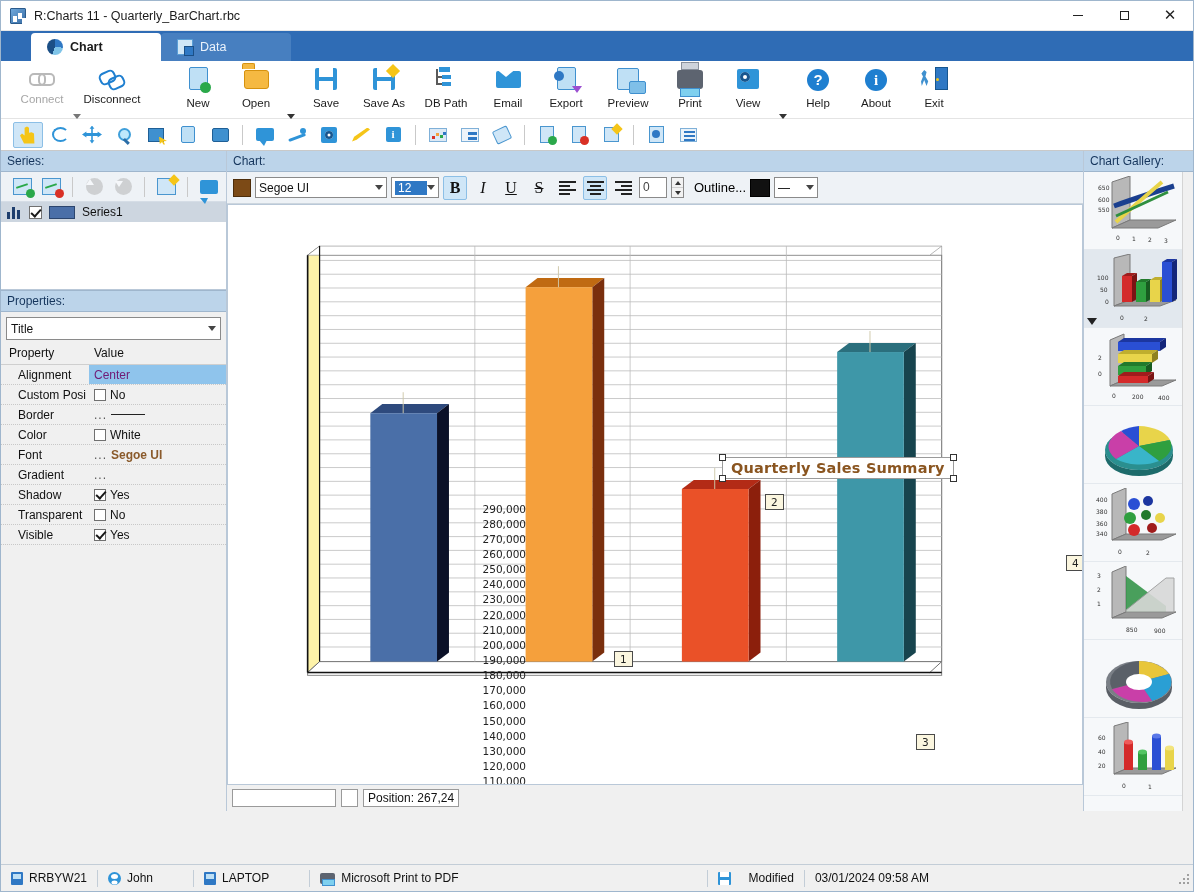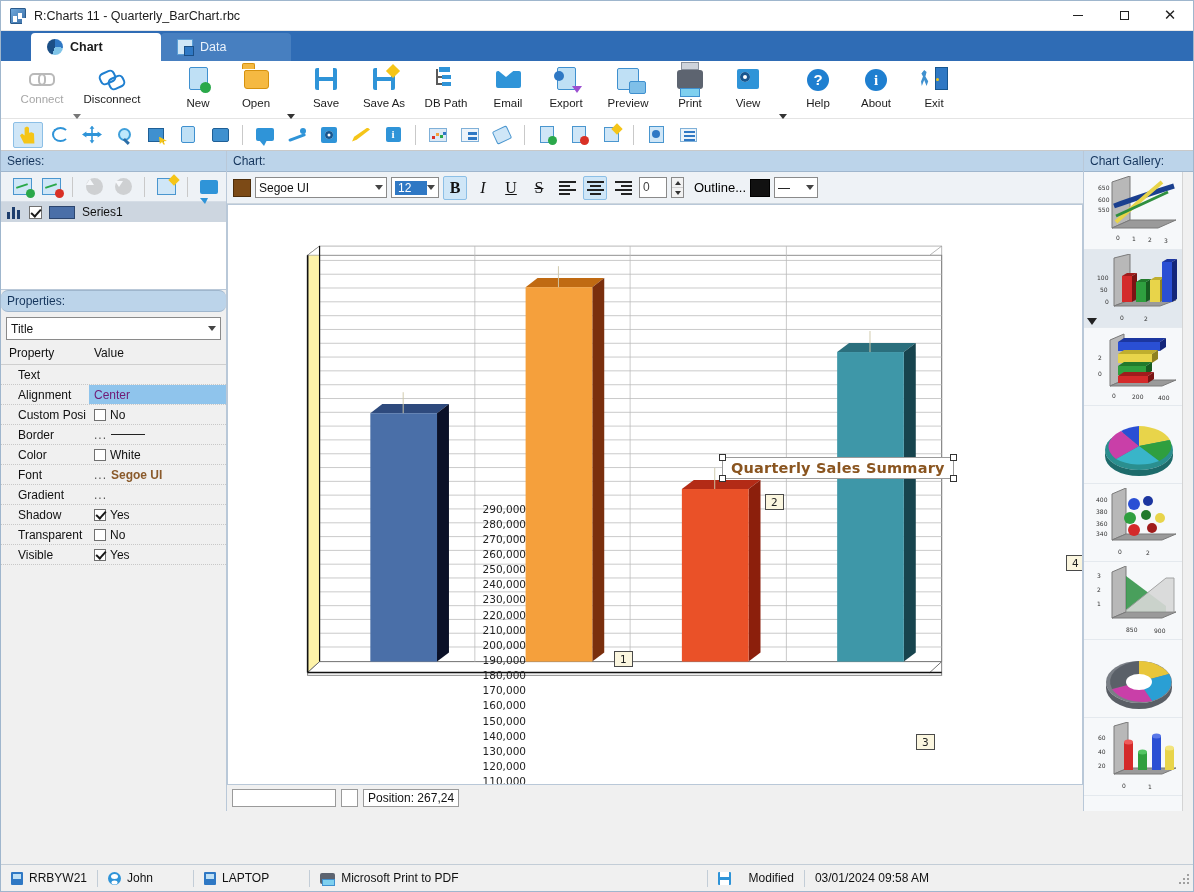--- a/index.html
+++ b/index.html
@@ -223,21 +223,21 @@
 
   #series-list { background:#fff; height: 88px; border-bottom:1px solid #b9c8d8; }
   .series-row { display:flex; align-items:flex-end; gap:7px; padding:3px 6px; background:#cdd6e0; }
   .mini-bars { width:15px;height:14px;position:relative;}
   .mini-bars i{position:absolute;bottom:0;width:3px;background:#1f3f6e;}
   .chk { width:13px;height:13px;border:1px solid #707070;background:#fff;position:relative;flex:none;}
   .chk.on::after{content:"";position:absolute;left:3px;top:0px;width:4px;height:8px;border:solid #1a1a1a;border-width:0 2px 2px 0;transform:rotate(42deg);}
   .colorbox { width:26px;height:13px;background:#4a6fa8;border:1px solid #2b456e; flex:none;}
   .series-name { font-size:12px; color:#111; }
 
-  #props-head { background:#bcd4ea; color:#15355c; font-size:12px; padding:3px 6px; border-top:1px solid #9fb6cd; border-bottom:1px solid #9fb6cd;border-radius:7px;}
+  #props-head { background:#bcd4ea; color:#15355c; font-size:12px; padding:3px 6px; border-top:1px solid #9fb6cd; border-bottom:1px solid #9fb6cd;}
   #props-combo {
     margin:5px 5px 3px 5px; height:23px; background:#fff; border:1px solid #8a8a8a;
     display:flex; align-items:center; padding:0 4px; font-size:12px; color:#111;
   }
   #props-combo .cv{flex:1;}
   .caret-dn { width:0;height:0;border-left:4px solid transparent;border-right:4px solid transparent;border-top:5px solid #444; }
   .prop-table { background:#f0f0f0; }
   .prop-header { display:flex; font-size:12px; color:#111; padding:3px 0 4px 0; border-bottom:1px solid #cfcfcf;}
   .prop-header .c1 { width:88px; padding-left:8px;}
   .prop-header .c2 { padding-left:5px;}
@@ -607,24 +607,20 @@
         <span class="cv">Title</span>
         <span class="caret-dn"></span>
       </div>
 
       <div class="prop-table">
         <div class="prop-header">
           <span class="c1">Property</span>
           <span class="c2">Value</span>
         </div>
 
-        <div class="prow">
-          <span class="pname">Text</span>
-          <span class="pval"></span>
-        </div>
 
         <div class="prow">
           <span class="pname">Alignment</span>
           <span class="pval sel">Center</span>
         </div>
 
         <div class="prow">
           <span class="pname">Custom Posi</span>
           <span class="pval">
             <span class="cbox-sm"></span>

